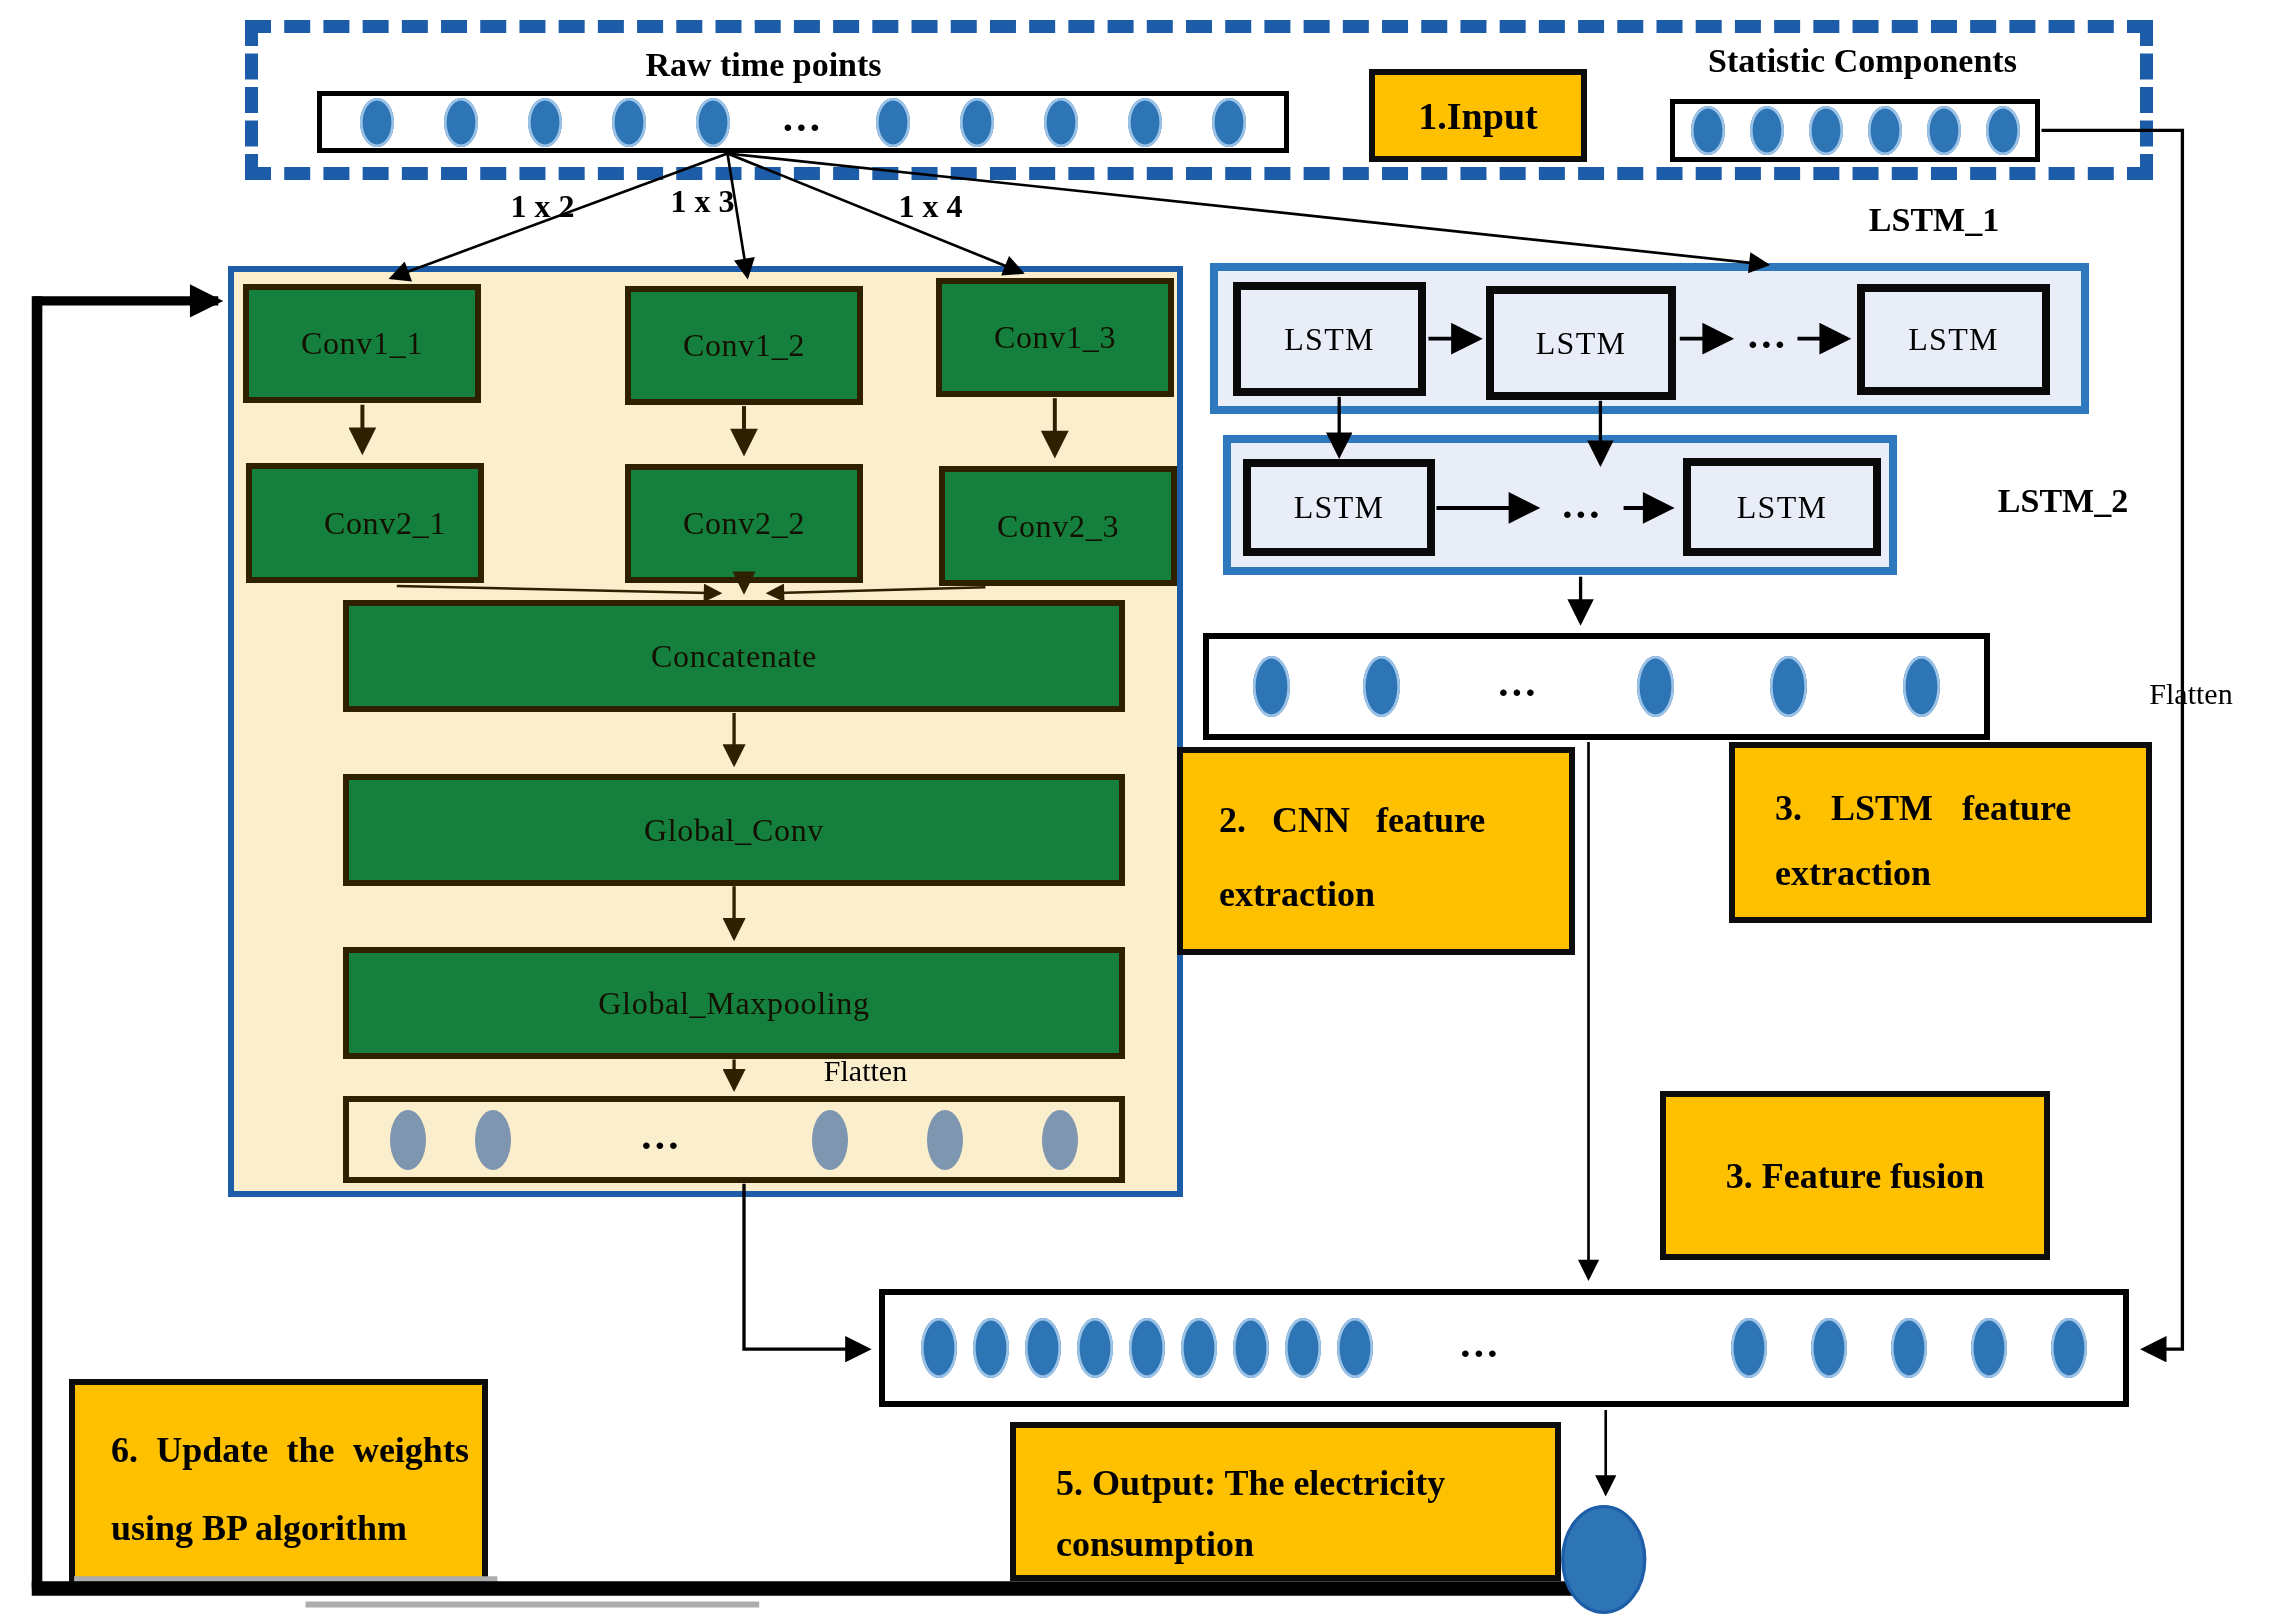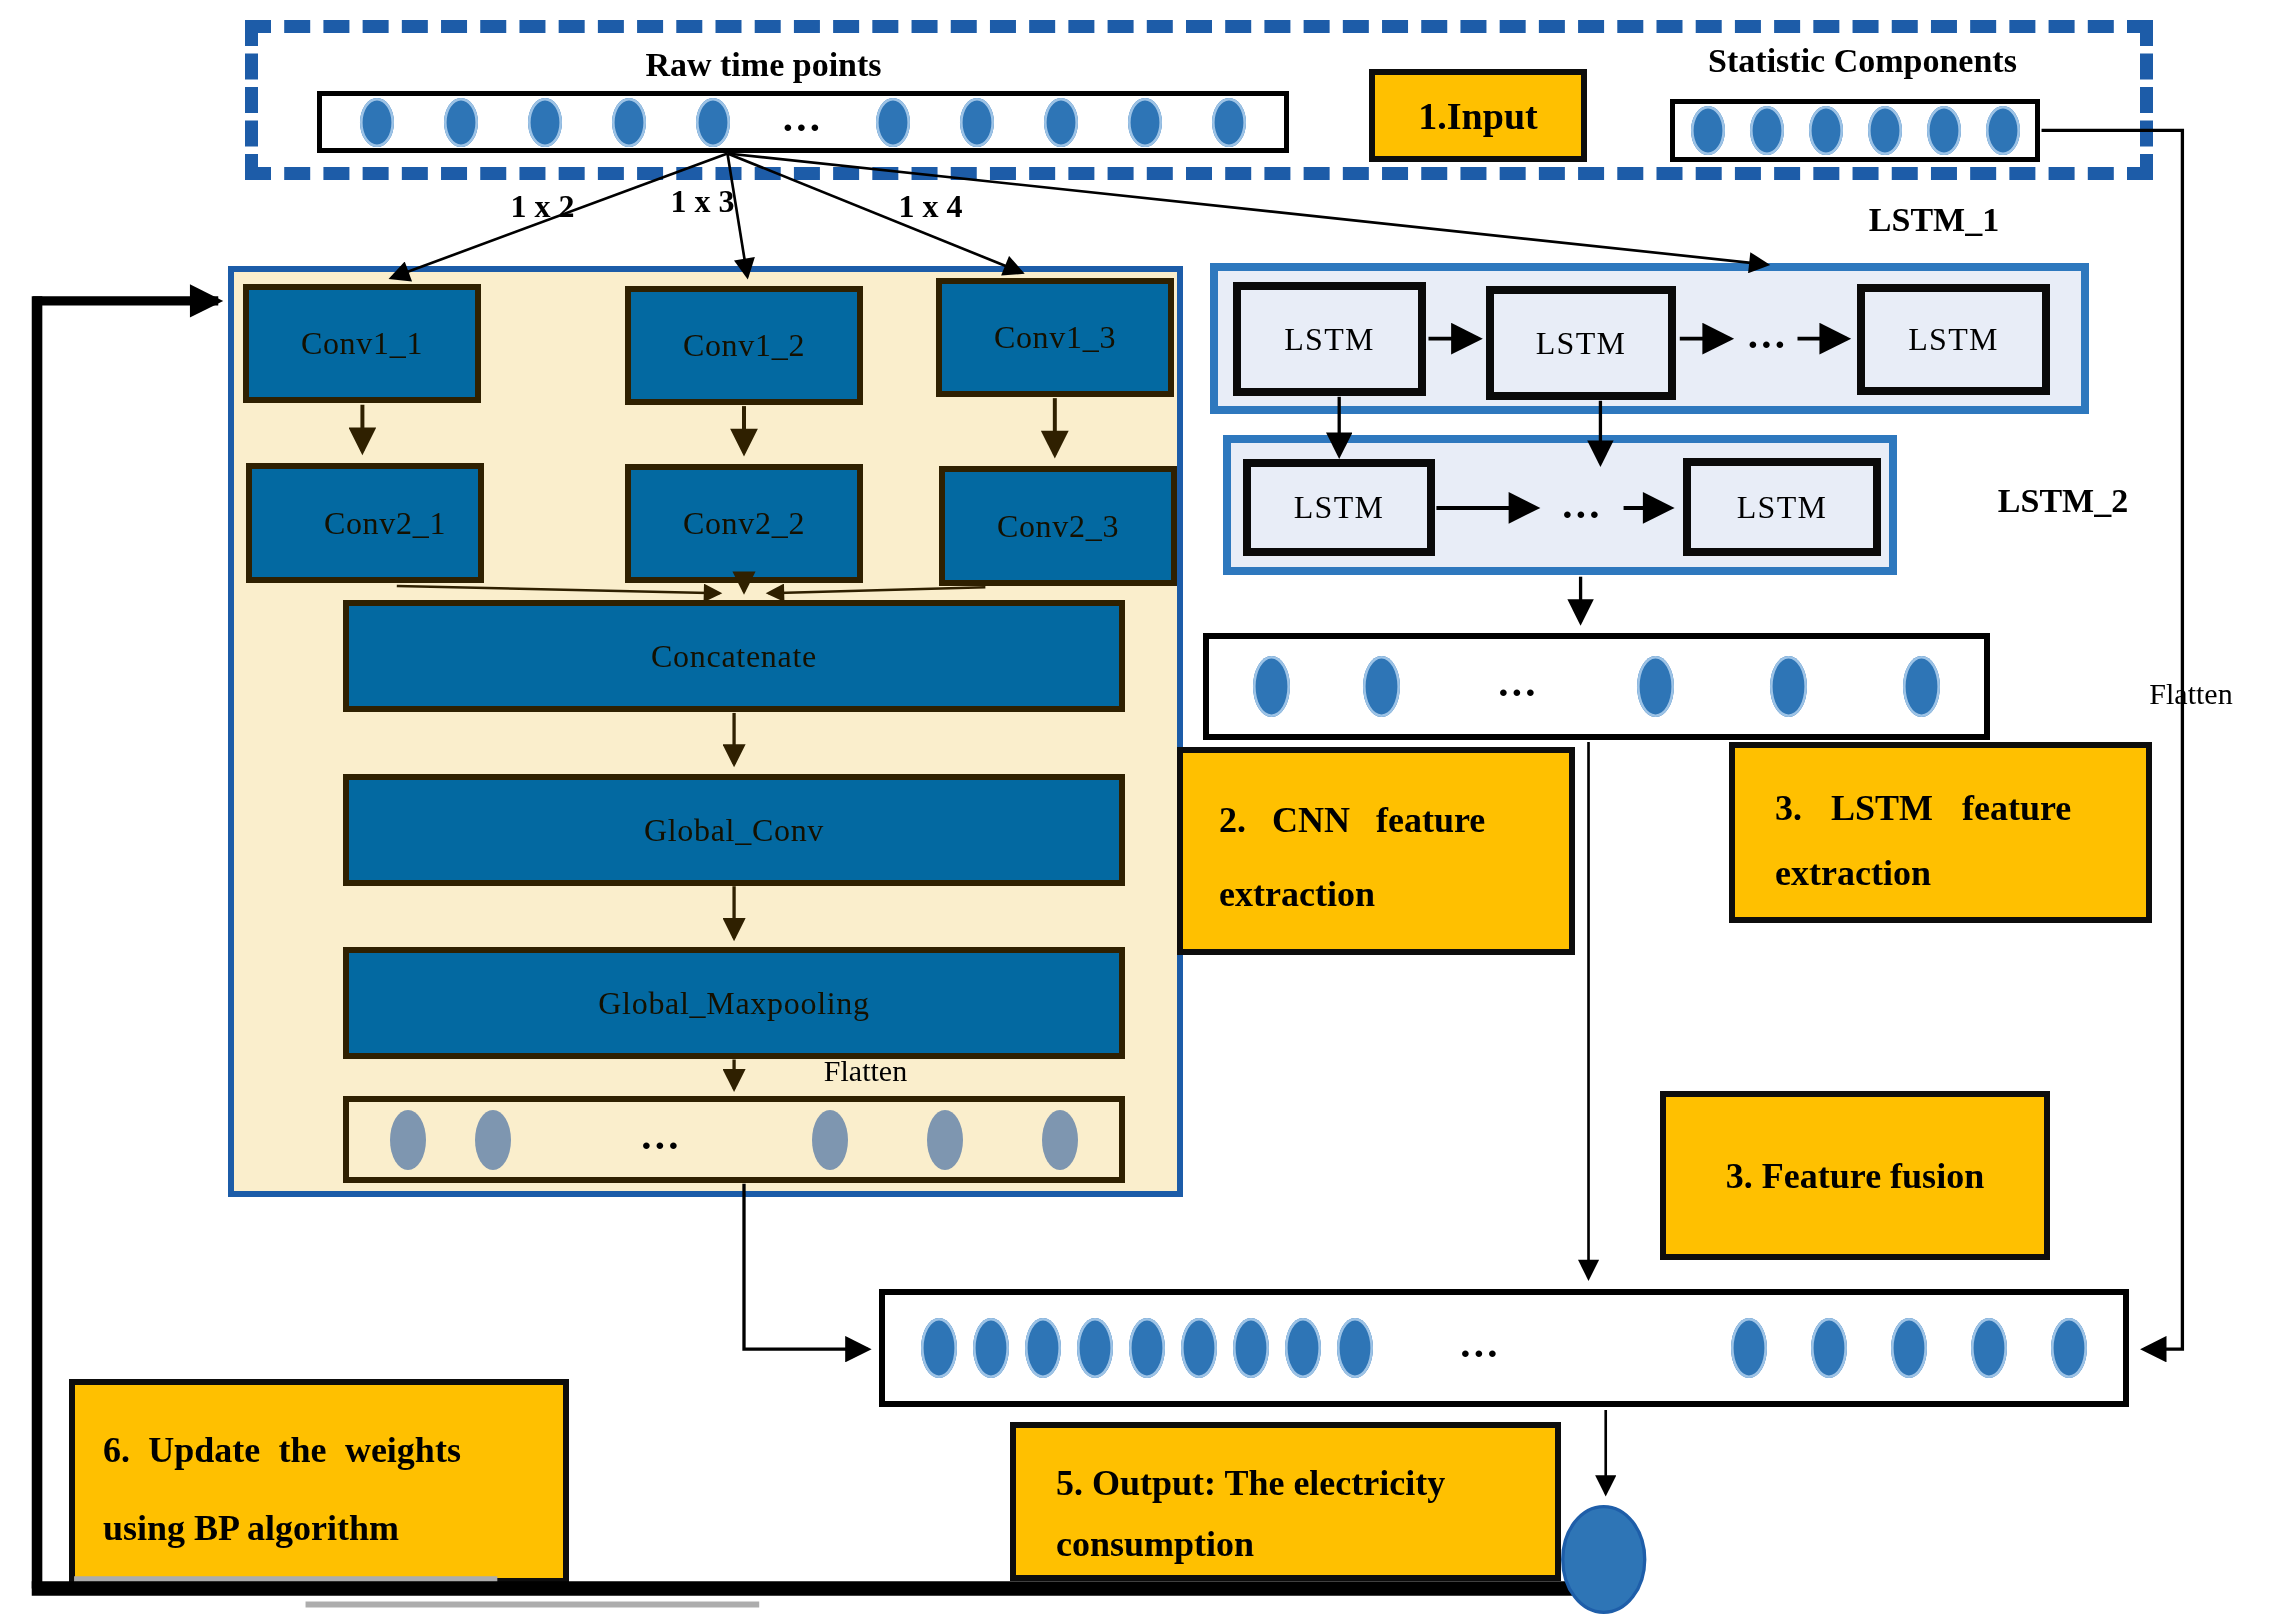--- a/index.html
+++ b/index.html
@@ -5,21 +5,21 @@
   html,body{margin:0;padding:0;background:#ffffff;}
   .canvas{position:relative;width:2273px;height:1619px;background:#fff;overflow:hidden;
           font-family:"Liberation Serif","DejaVu Serif",serif;color:#000;}
   .abs{position:absolute;box-sizing:border-box;}
   
   .dashed-frame{border:13.2px dashed #1D5CA8;}
   .cnn-container{background:#FAEECC;border:6.6px solid #1C5CA8;}
   .lstm-container{background:#E8EDF7;border:8.6px solid #2E78BE;}
   
   .node{display:flex;align-items:center;justify-content:center;font-size:32px;letter-spacing:0.7px;}
-  .conv{background:#0369a1;border:6px solid #2F2000;color:#141000;}
+  .conv{background:#15803d;border:6px solid #2F2000;color:#141000;}
   .lstm-cell{background:#E8EDF7;border:8px solid #0a0a0a;letter-spacing:1.3px;}
   .white-row{background:#ffffff;border:6.6px solid #000;}
   .cream-row{background:#FAEECC;border:6px solid #2F2000;}
   
   .orange{background:#FFC000;border:6.6px solid #0d0d0d;font-weight:bold;font-size:36px;}
   .orange .line{line-height:1.1;}
   
   .lbl{display:flex;align-items:center;justify-content:center;text-align:center;}
   .title{font-size:34px;font-weight:bold;}
   .small-lbl{font-size:32px;font-weight:600;}
@@ -157,21 +157,21 @@
   </div>
   <div class="abs orange" style="left:1729px;top:742px;width:423px;height:181px;padding-left:40px;">
     <div class="line" style="margin-top:41px;word-spacing:20px;">3.  LSTM  feature</div>
     <div class="line" style="margin-top:25px;">extraction</div>
   </div>
   <div class="abs orange lbl" style="left:1660px;top:1091px;width:390px;height:169px;">3. Feature fusion</div>
   <div class="abs orange" style="left:1010px;top:1422px;width:551px;height:159px;padding-left:40px;">
     <div class="line" style="margin-top:36px;">5. Output: The electricity</div>
     <div class="line" style="margin-top:21px;">consumption</div>
   </div>
-  <div class="abs orange" style="left:69px;top:1379px;width:500px;height:205px;padding-left:28px;">
+  <div class="abs orange" style="left:69px;top:1379px;width:419px;height:205px;padding-left:36px;">
     <div class="line" style="margin-top:46px;word-spacing:9.3px;">6.  Update  the  weights</div>
     <div class="line" style="margin-top:38px;">using BP algorithm</div>
   </div>
 
   <div class="abs white-row" style="left:879px;top:1289px;width:1250px;height:118px;">
     <div class="dots-row fusion-dots" style="padding:0 36px;">
       <div class="dgroup g-f1">
           <span class="dot"></span>
           <span class="dot"></span>
           <span class="dot"></span>

